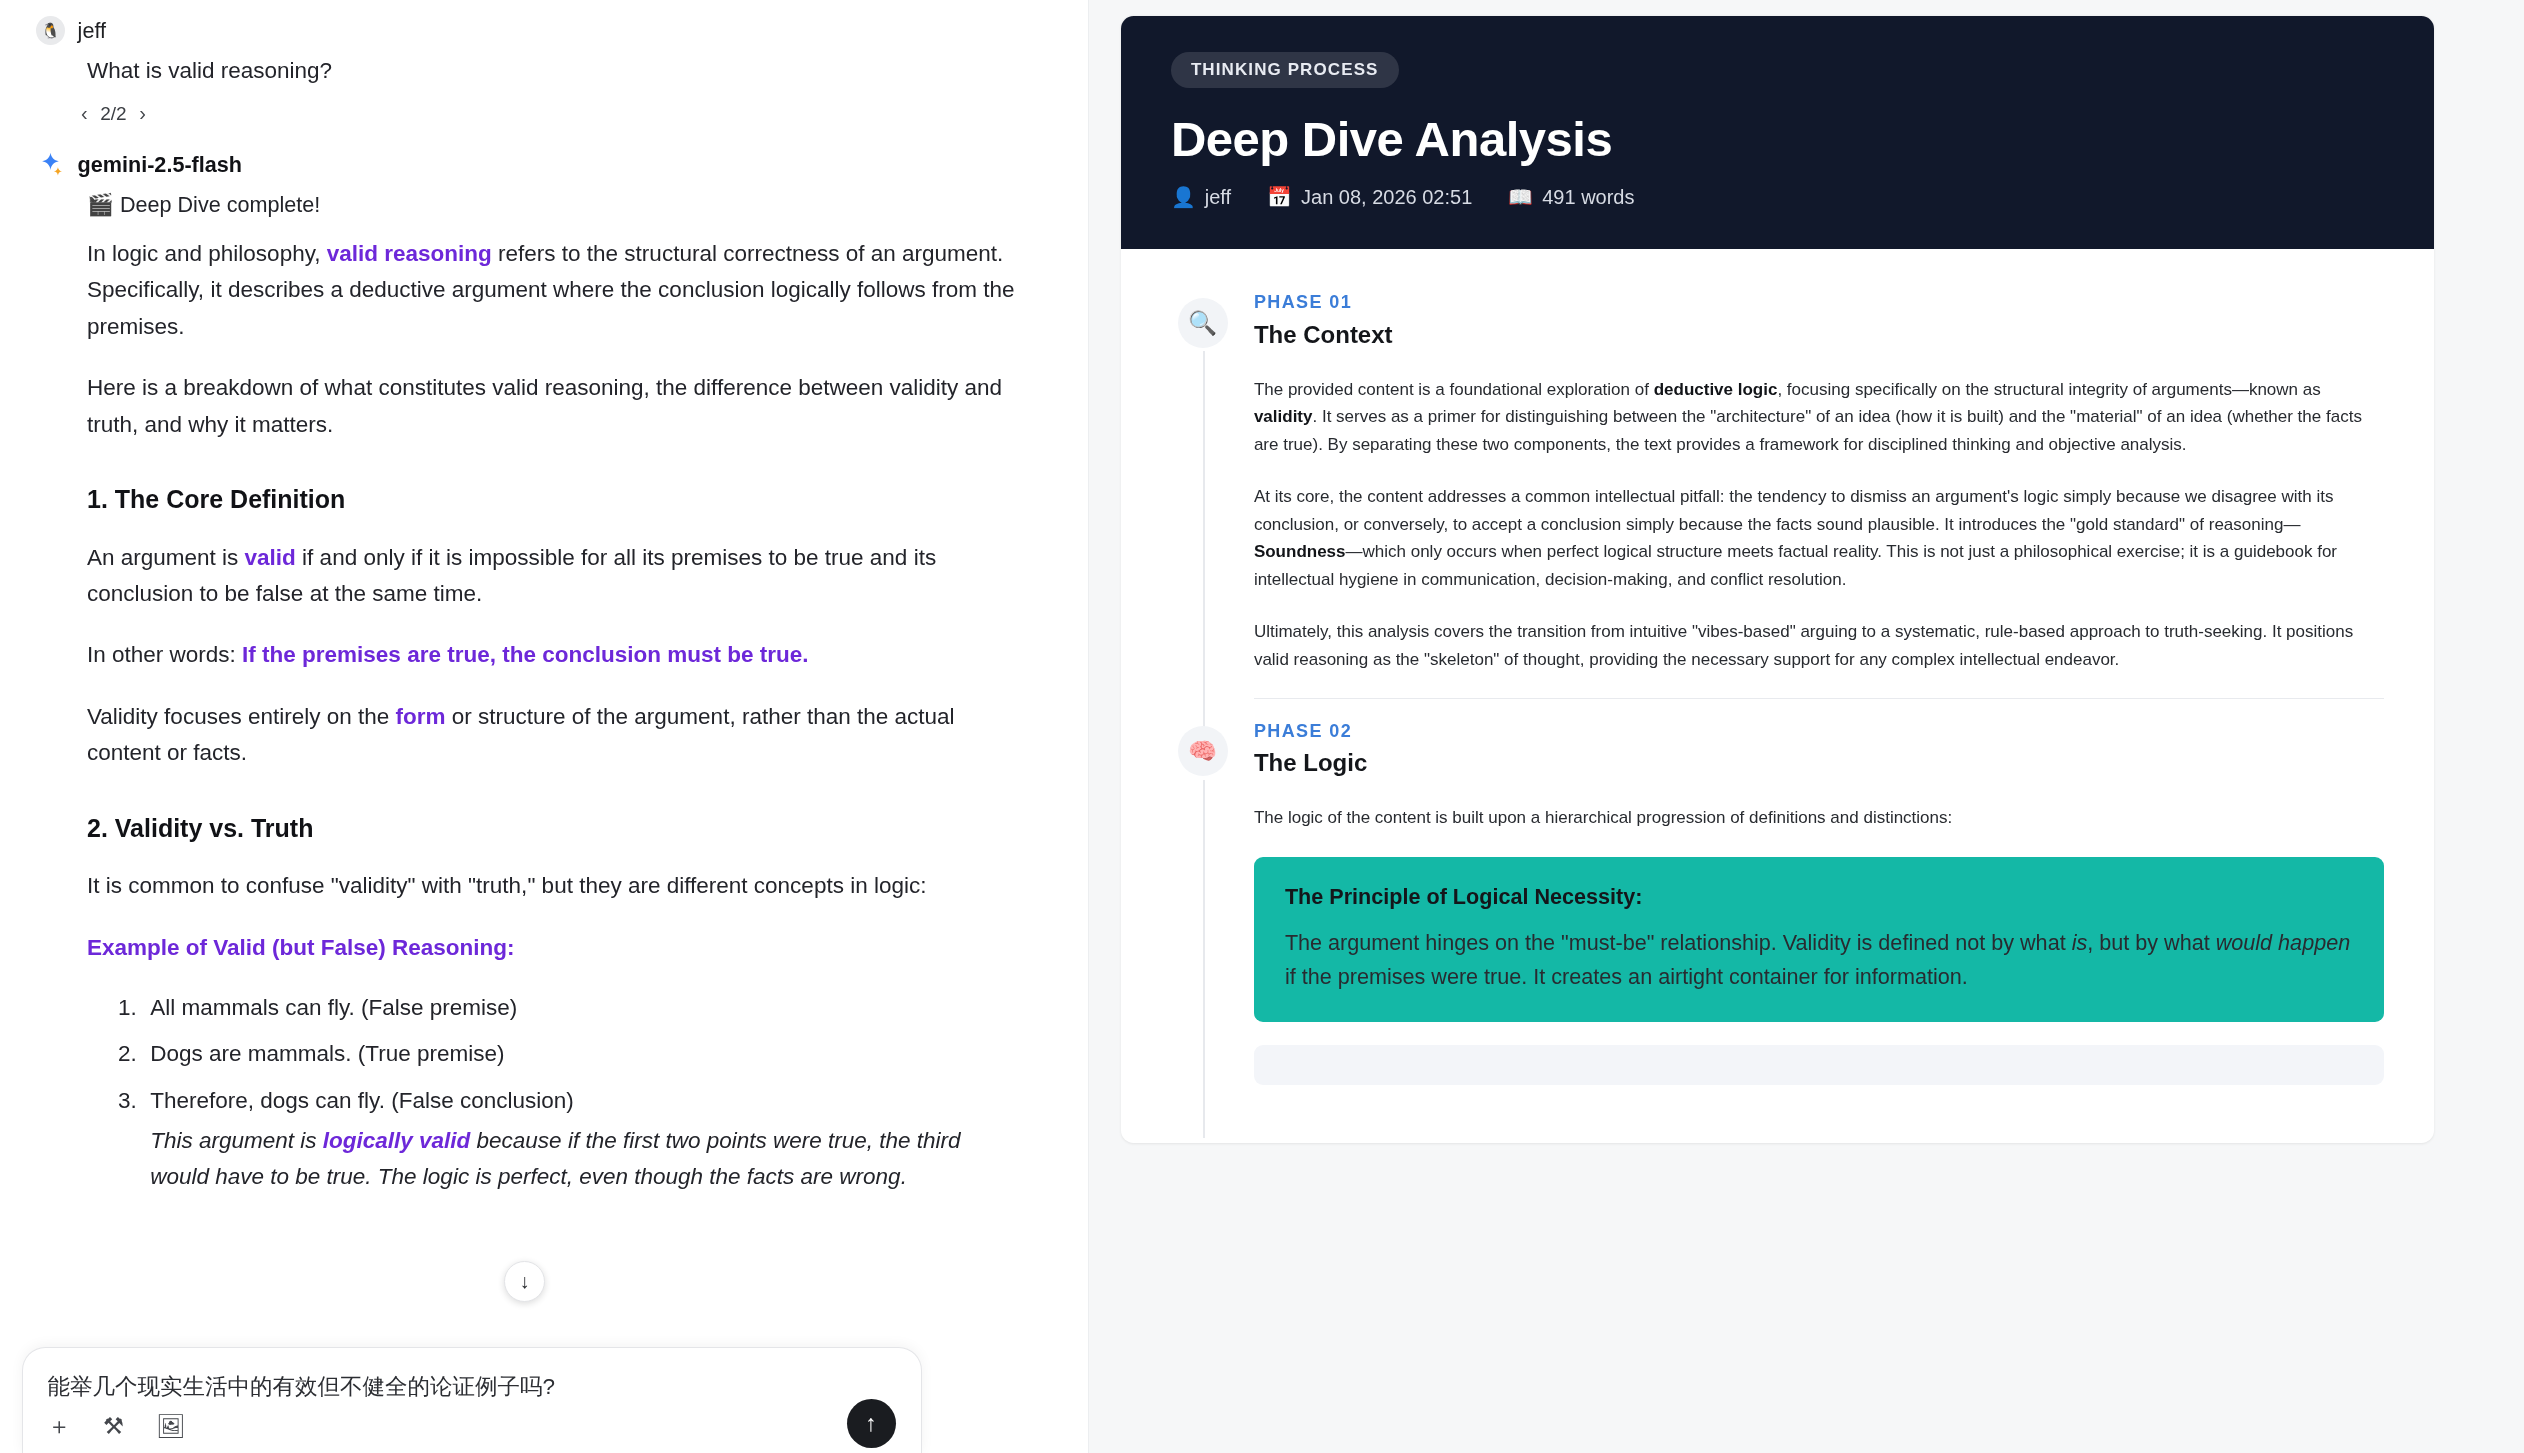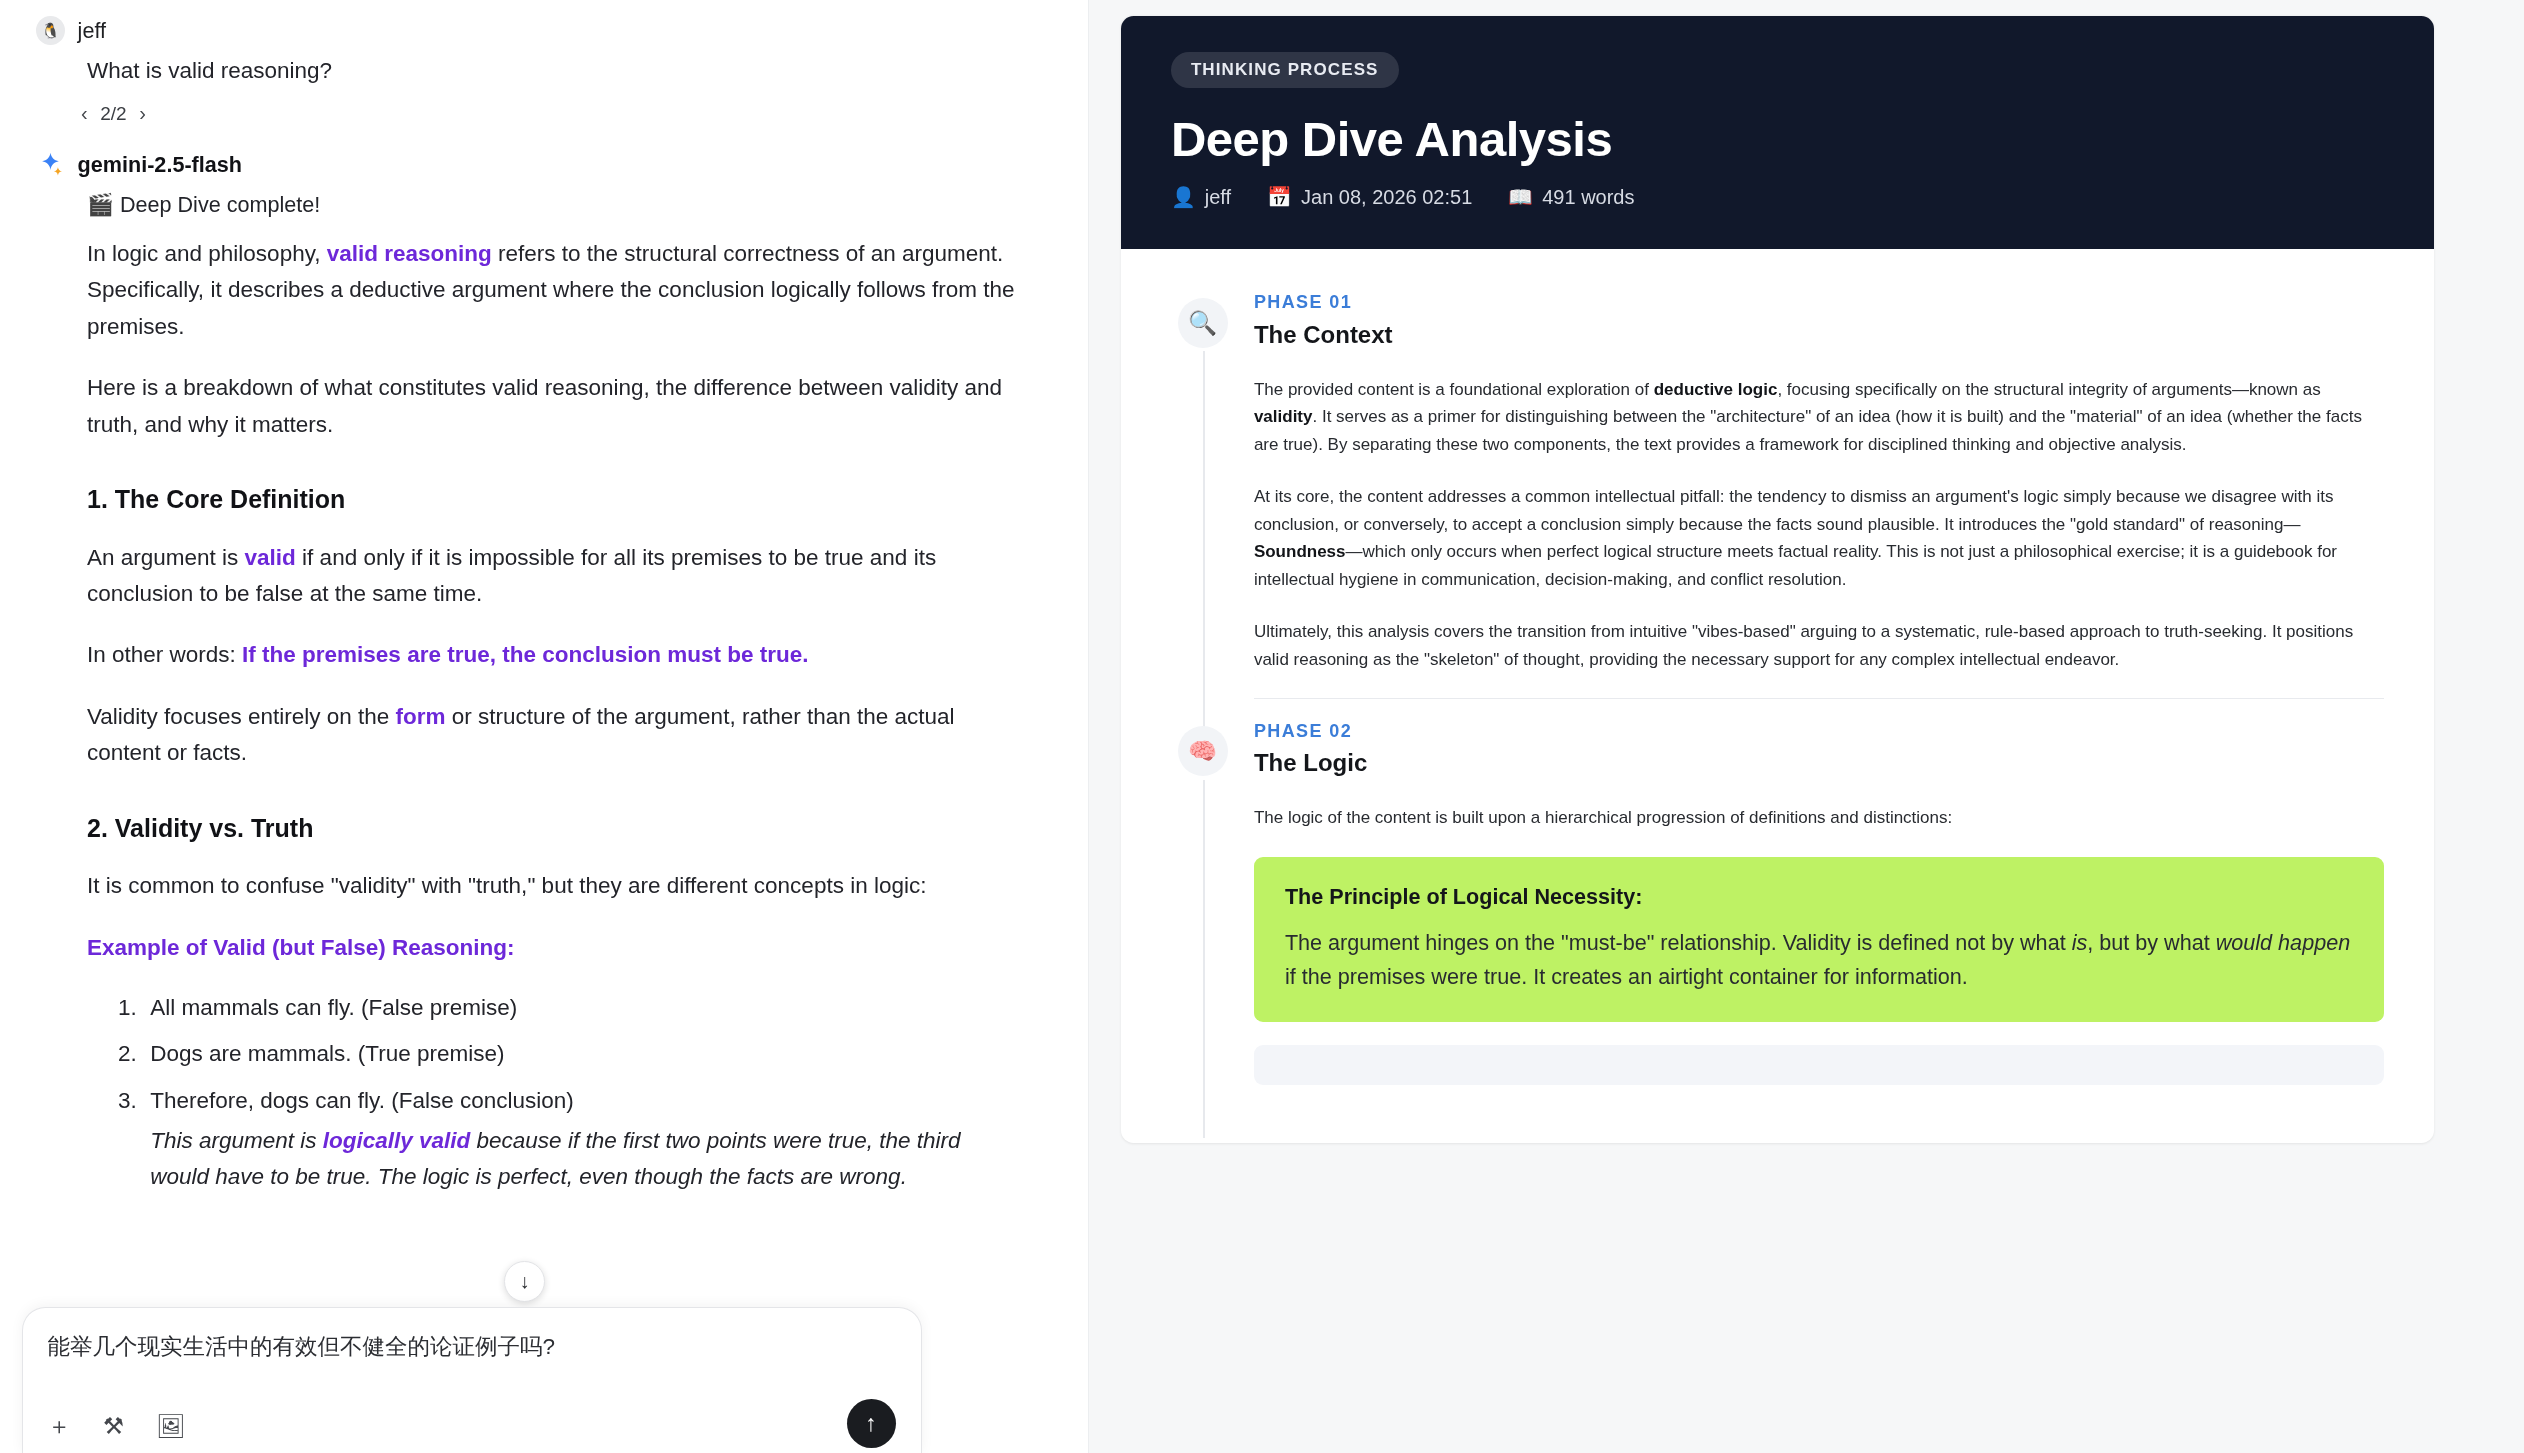--- a/index.html
+++ b/index.html
@@ -155,21 +155,21 @@
     background: #ffffff;
     z-index: 8;
   }
   .composer {
     border: 0.9px solid #e4e5e8;
     border-bottom: none;
     border-radius: 23.4px 23.4px 0 0;
     background: #fff;
     box-shadow: 0 -1.8px 12.6px rgba(0,0,0,.05);
     padding: 23.4px 25px 9px 25px;
-    height: 146px;
+    height: 106px;
     position: relative;
   }
   .composer-text {
     font-size: 22.5px;
     color: #2c2e33;
     line-height: 1.4;
   }
   .composer-tools {
     position: absolute;
     left: 25px;
@@ -291,21 +291,21 @@
     color: #282b30;
     margin: 0 0 25px 0;
   }
   .phase p b { font-weight: 700; color: #121418; }
   .phase p i { font-style: italic; }
   .sep {
     border-top: 0.9px solid #e8eaee;
     margin: 10.8px 0 0 0;
   }
   .callout {
-    background: #bef264;
+    background: #14b8a6;
     border-radius: 9px;
     padding: 27px 31px;
     margin-top: 23.4px;
   }
   .callout .ctitle {
     font-size: 21.6px;
     font-weight: 700;
     color: #14161a;
     margin-bottom: 16px;
   }

